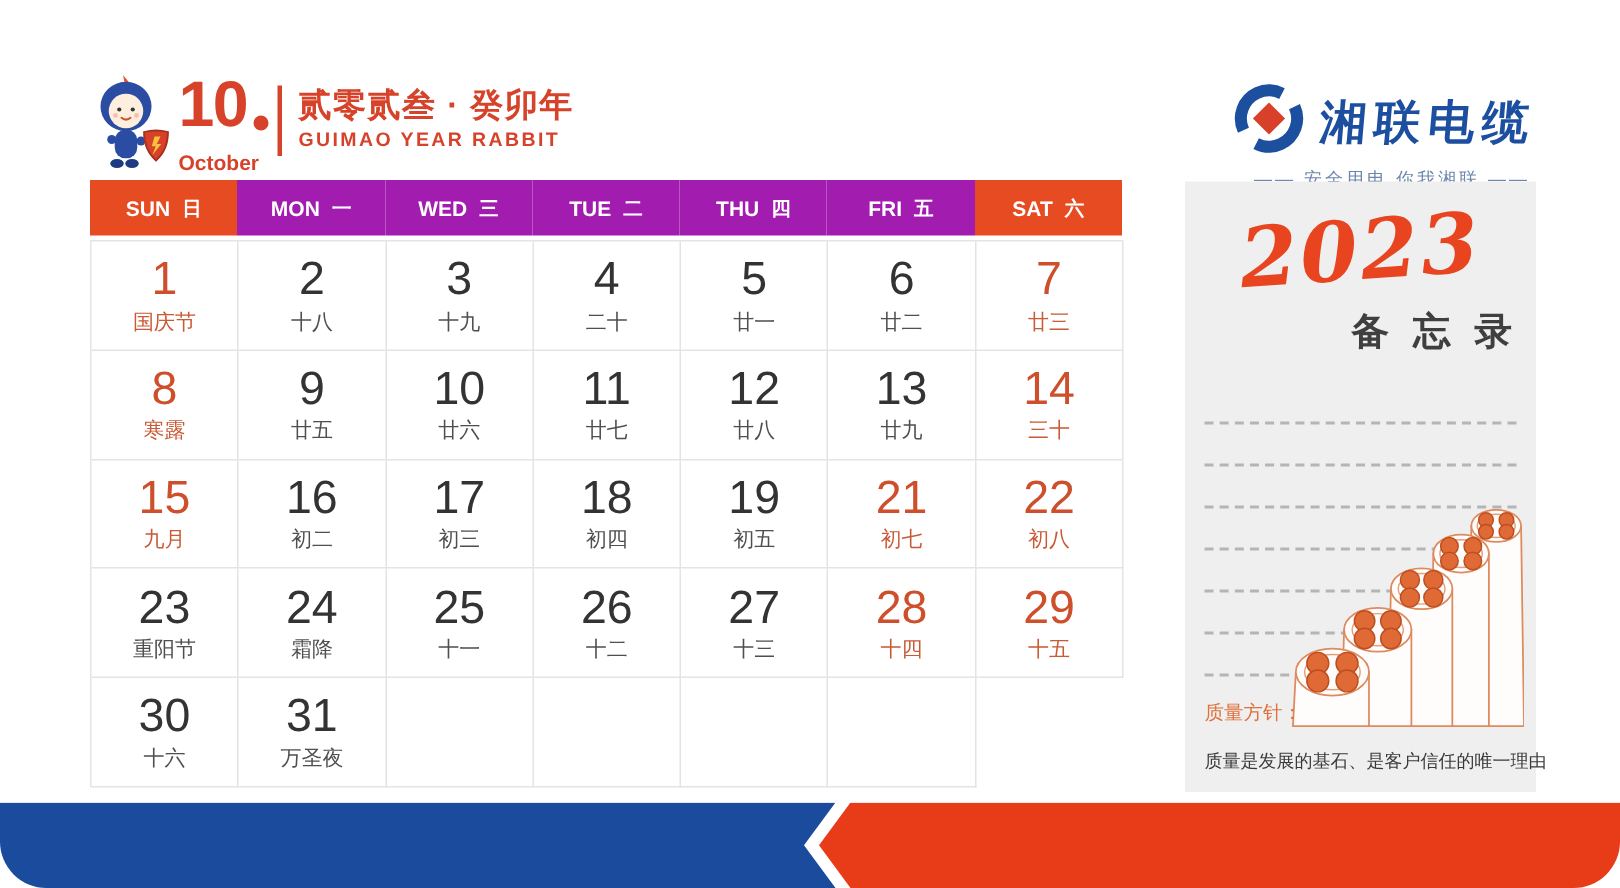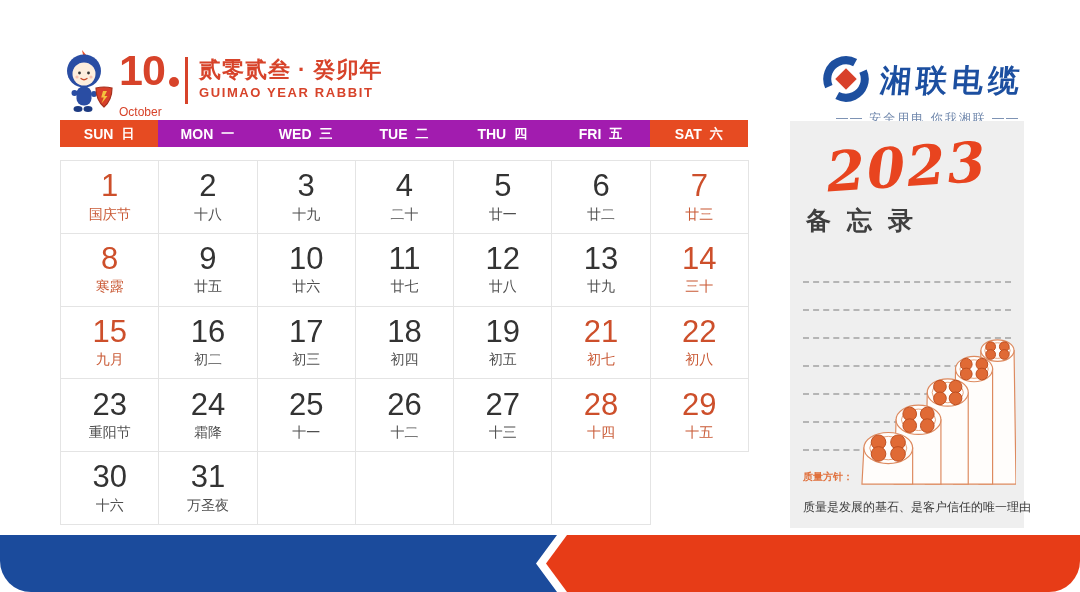--- a/index.html
+++ b/index.html
@@ -5,62 +5,62 @@
   html,body{margin:0;padding:0;background:#fff;}
   .page{position:relative;width:1080px;height:592px;background:#ffffff;overflow:hidden;
         font-family:"Liberation Sans",sans-serif;border-radius:31px;}
 
   
   .mascot{position:absolute;left:56px;top:49px;width:62px;height:68px;}
   .month-block{position:absolute;left:119px;top:49px;color:#d7432a;}
   .month-top{display:flex;align-items:flex-end;line-height:1;}
   .month-num{font-size:43px;font-weight:bold;letter-spacing:-1px;}
   .month-dot{width:10px;height:10px;border-radius:50%;background:#d7432a;margin:0 0 5px 4px;}
-  .month-name{font-size:12px;font-weight:normal;margin-top:13px;}
+  .month-name{font-size:14px;font-weight:bold;margin-top:8px;}
   .header-divider{position:absolute;left:185px;top:57px;width:3px;height:47px;background:#d7432a;}
   .year-block{position:absolute;left:199px;top:55px;color:#d7432a;}
   .year-cn{font-size:22px;font-weight:bold;letter-spacing:1px;}
   .year-en{font-size:13px;font-weight:bold;letter-spacing:1.6px;}
 
   
   .logo{position:absolute;right:56px;top:54px;display:flex;flex-direction:column;align-items:center;}
   .logo-row{display:flex;align-items:center;gap:9px;}
   .logo-name{font-family:"Liberation Serif",serif;font-size:31px;font-weight:bold;color:#1c4fa0;
              letter-spacing:5px;transform:skewX(-5deg);white-space:nowrap;}
   .logo-tagline{font-size:12px;color:#6e86ab;letter-spacing:2px;margin-top:2px;align-self:flex-end;margin-right:4px;white-space:nowrap;}
 
   
-  .weekbar{position:absolute;left:60px;top:120px;width:688px;height:27px;display:flex;}
+  .weekbar{position:absolute;left:60px;top:120px;width:688px;height:37px;display:flex;}
   .weekcell{flex:1;display:flex;align-items:center;justify-content:center;gap:8px;
             background:#a21caf;color:#fff;font-weight:bold;font-size:14px;}
   .weekcell.accent{background:#e64b22;}
   .weekcell .cn{font-size:13px;}
 
   
   .grid{position:absolute;left:60px;top:160px;width:688px;height:364px;
         display:grid;grid-template-columns:repeat(7,1fr);grid-template-rows:repeat(5,1fr);
         border-top:1px solid #e4e4e4;border-left:1px solid #e4e4e4;}
   .cell{border-right:1px solid #e4e4e4;border-bottom:1px solid #e4e4e4;
         display:flex;flex-direction:column;align-items:center;justify-content:center;}
   .day{font-size:31px;color:#333333;line-height:1.05;}
   .lunar{font-size:14px;color:#4f4f4f;margin-top:3px;}
   .cell.red .day{color:#cd4f2b;}
   .cell.red .lunar{color:#c95a36;}
 
   
   .panel{position:absolute;left:790px;top:121px;width:234px;height:407px;background:#efefef;}
   .year-art{margin-top:18px;text-align:center;font-family:"DejaVu Serif",serif;font-style:italic;
             font-weight:bold;font-size:55px;line-height:1;color:#e8441f;transform:rotate(-4deg);letter-spacing:2px;}
-  .memo-title{text-align:left;font-size:25px;font-weight:bold;color:#3f3f3f;
+  .memo-title{text-align:right;font-size:25px;font-weight:bold;color:#3f3f3f;
               letter-spacing:16px;text-indent:16px;margin-top:10px;}
   .memo-lines{position:absolute;left:13px;right:13px;top:160px;}
   .memo-line{height:0;border-top:2px dashed #b5b5b5;margin-bottom:26px;}
   .cable-art{position:absolute;right:8px;bottom:40px;width:156px;height:152px;}
   .policy{position:absolute;left:13px;right:5px;bottom:12px;}
-  .policy-label{color:#e0703c;font-weight:bold;font-size:10px;}
+  .policy-label{color:#e0703c;font-weight:normal;font-size:13px;}
   .policy-text{color:#3a3a3a;font-size:12px;margin-top:15px;white-space:nowrap;}
 
   
   .footer{position:absolute;left:0;top:535px;width:1080px;height:57px;}
   .footer-blue{position:absolute;inset:0;background:#1b4b9c;
                clip-path:polygon(0 0,557px 0,536px 50%,557px 100%,0 100%);}
   .footer-red{position:absolute;inset:0;background:#e73c17;
               clip-path:polygon(567px 0,1080px 0,1080px 100%,567px 100%,546px 50%);}
 </style>
 </head>

